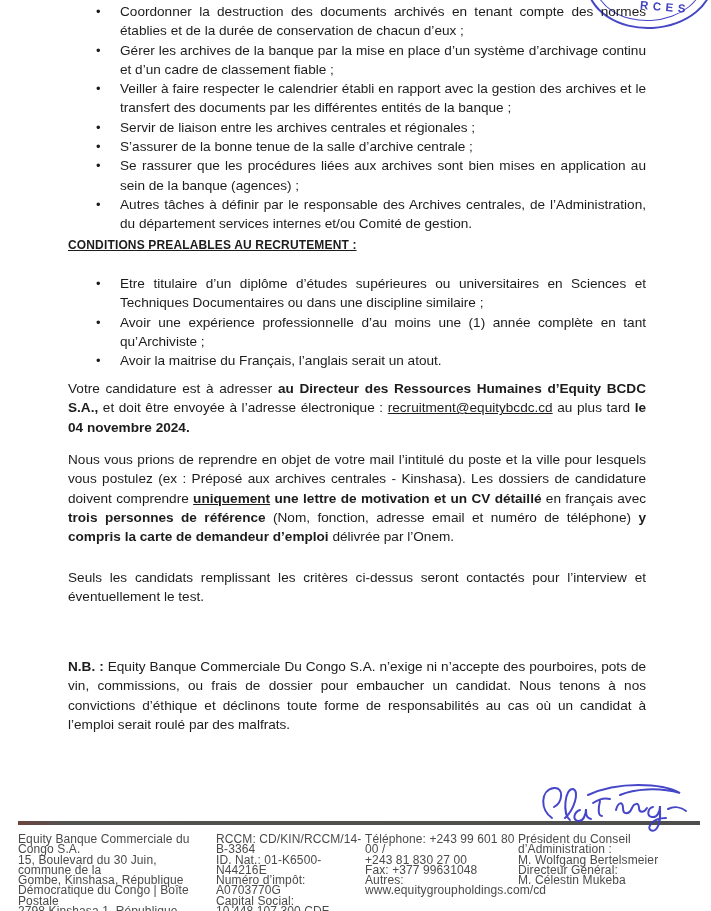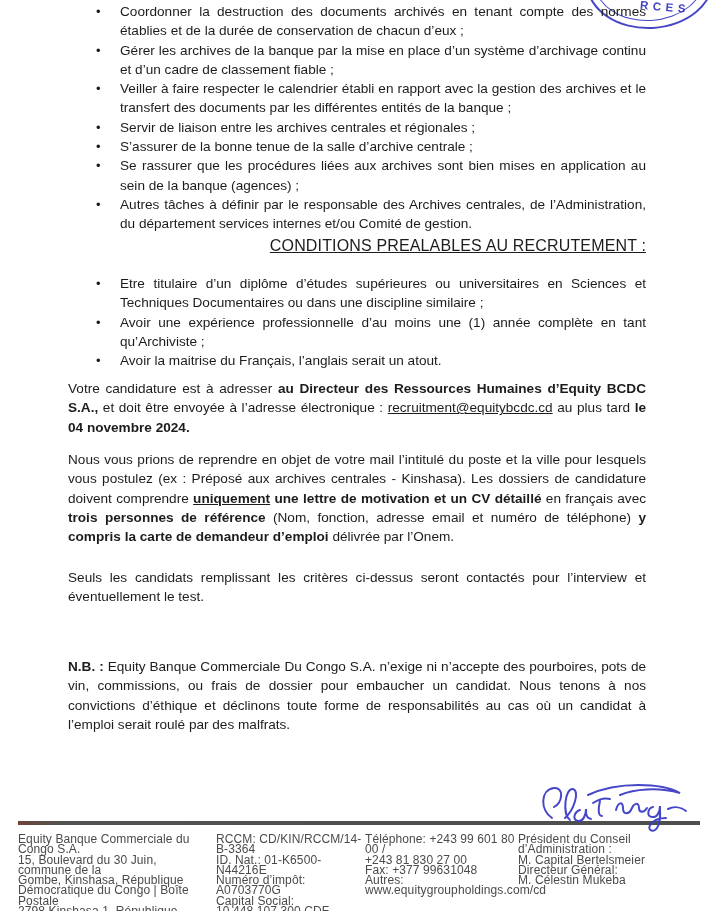--- a/index.html
+++ b/index.html
@@ -1,19 +1,19 @@
 <!DOCTYPE html>
 <html><head>
 <meta charset="utf-8">
 <style>
   html,body{margin:0;padding:0;background:#ffffff;}
   .page{position:relative;width:711px;height:911px;background:#ffffff;overflow:hidden;
         font-family:"Liberation Sans",sans-serif;color:#1c1c1c;}
   .block{position:absolute;left:68px;width:578px;font-size:13.6px;line-height:19.3px;text-align:justify;}
-  .heading{font-weight:normal;font-size:16px;letter-spacing:.15px;text-align:right;}
+  .heading{font-weight:bold;font-size:12px;letter-spacing:.15px;text-align:left;}
   .heading span{text-decoration:underline;}
   .brow{display:flex;padding-left:28px;}
   .dot{flex:0 0 24px;width:24px;font-size:13px;}
   .btxt{flex:1;text-align:justify;}
   .b{font-weight:bold;}
   .u{text-decoration:underline;}
   
   .stamp-outer{position:absolute;left:586px;top:-67px;width:124px;height:92px;
                border:2.5px solid #4646c6;border-radius:50%;transform:rotate(-3deg);}
   .stamp-inner{position:absolute;left:594px;top:-60px;width:108px;height:79px;
@@ -124,18 +124,18 @@
     </div>
   <div class="footer-col fc3">
       <div>Téléphone: +243 99 601 80 00 /</div>
       <div>+243 81 830 27 00</div>
       <div>Fax: +377 99631048</div>
       <div>Autres:</div>
       <div>www.equitygroupholdings.com/cd</div>
     </div>
   <div class="footer-col fc4">
       <div>Président du Conseil d’Administration :</div>
-      <div>M. Capital Bertelsmeier</div>
+      <div>M. Wolfgang Bertelsmeier</div>
       <div>Directeur Général:</div>
       <div>M. Célestin Mukeba</div>
     </div>
 
 </div>
 
 </body></html>

